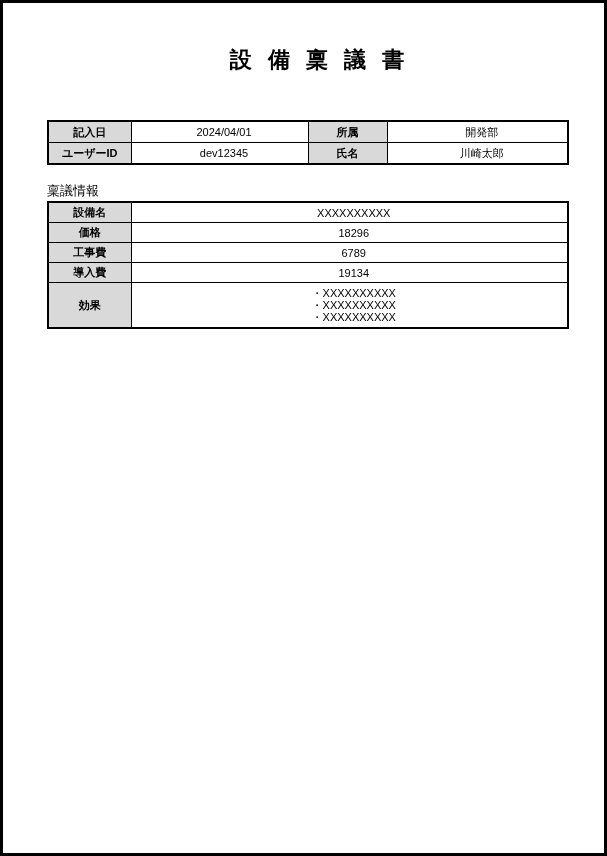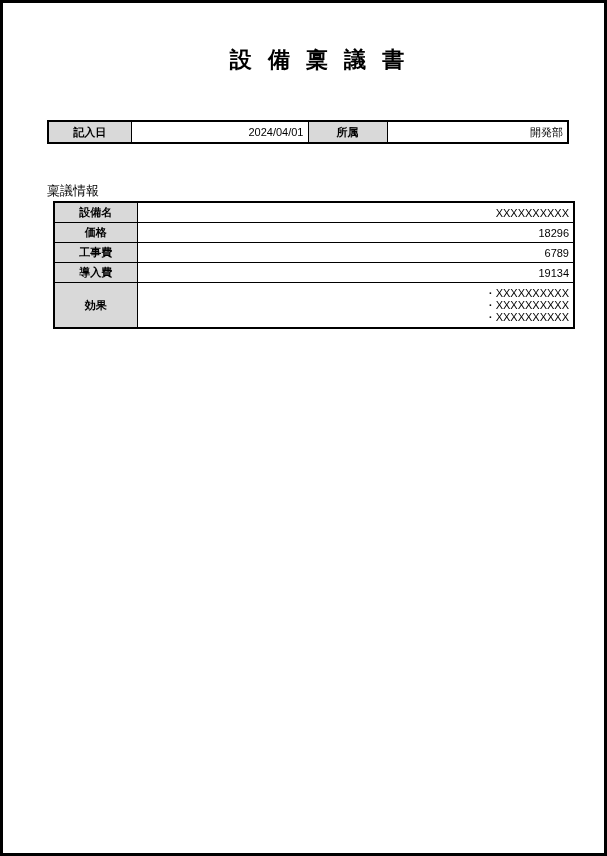--- a/index.html
+++ b/index.html
@@ -44,41 +44,41 @@
   }
   td.label-cell {
     background: #d9d9d9;
     text-align: center;
     vertical-align: middle;
     font-weight: bold;
     padding: 0 2px;
   }
   td.value-cell {
     background: #ffffff;
-    text-align: right;
+    text-align: center;
     vertical-align: middle;
     padding: 0 4px 0 13px;
   }
   table.applicant-table {
     top: 117px;
     left: 44px;
     width: 520px;
   }
   table.applicant-table td { height: 20px; }
   .section-heading {
     position: absolute;
     top: 179px;
     left: 44px;
     font-size: 13px;
     font-weight: normal;
     color: #000000;
   }
   table.ringi-table {
     top: 198px;
-    left: 50px;
+    left: 44px;
     width: 520px;
   }
   table.ringi-table td { height: 19px; }
   td.effect-value {
     vertical-align: top;
     padding: 4px 4px 4px 13px;
     height: 58px;
     line-height: 12px;
   }
   td.effect-label { height: 58px; margin-left: 20px; }
@@ -99,20 +99,26 @@
       <col style="width:177px">
       <col style="width:79px">
       <col style="width:181px">
     </colgroup>
     <tbody>
       <tr>
         <td class="label-cell">記入日</td>
         <td class="value-cell">2024/04/01</td>
         <td class="label-cell">所属</td>
         <td class="value-cell">開発部</td>
+      </tr>
+      <tr>
+        <td class="label-cell">ユーザーID</td>
+        <td class="value-cell">dev12345</td>
+        <td class="label-cell">氏名</td>
+        <td class="value-cell">川崎太郎</td>
       </tr>
     </tbody>
   </table>
 
   <div class="section-heading">稟議情報</div>
 
   <table class="form-table ringi-table">
     <colgroup>
       <col style="width:83px">
       <col style="width:437px">

